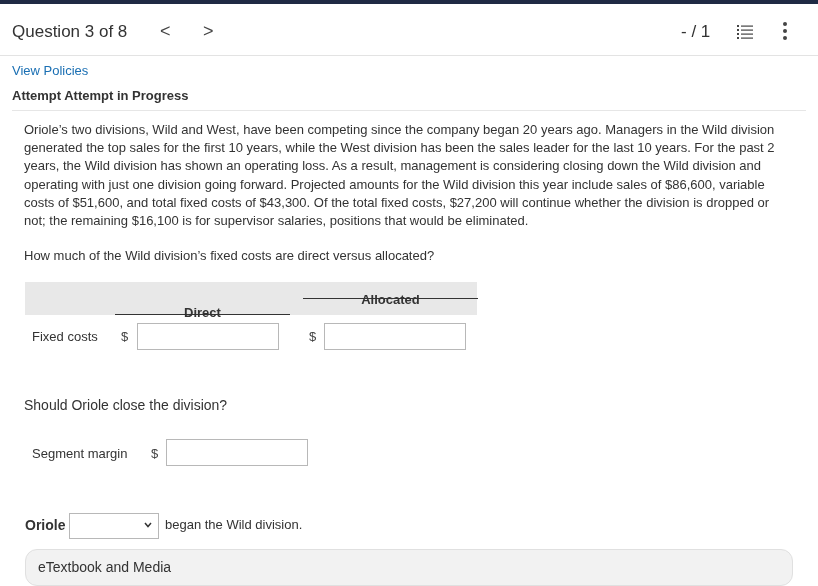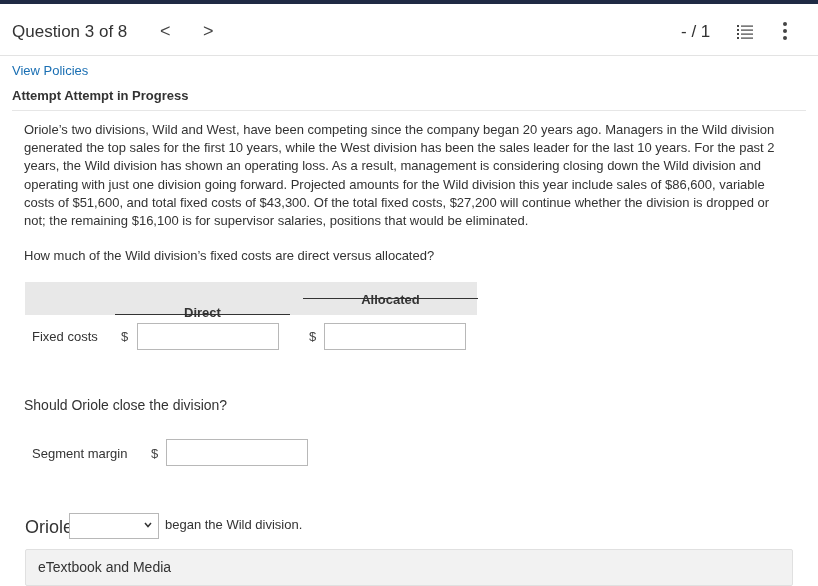--- a/index.html
+++ b/index.html
@@ -20,25 +20,25 @@
     .problem { position: absolute; left: 24px; top: 121px; width: 760px; font-size: 13px; line-height: 18.2px; color: #333; }
     .question1 { position: absolute; left: 24px; top: 248px; font-size: 13px; color: #333; }
     .tbl-head { position: absolute; left: 25px; top: 282px; width: 452px; height: 33px; background: #e8e8e8; }
     .col-direct { position: absolute; left: 115px; top: 283px; width: 175px; height: 32px; text-align: center; font-size: 13px; font-weight: bold; padding-top: 22px; border-bottom: 1px solid #333; }
     .col-alloc { position: absolute; left: 303px; top: 283px; width: 175px; height: 16px; text-align: center; font-size: 13px; font-weight: bold; padding-top: 9px; border-bottom: 1px solid #333; }
     .fixed-label { position: absolute; left: 32px; top: 329px; font-size: 13px; }
     .dollar { position: absolute; font-size: 13px; color: #444; }
     .input-box { position: absolute; height: 27px; border: 1px solid #b8b8b8; background: #fff; }
     .question2 { position: absolute; left: 24px; top: 397px; font-size: 14px; }
     .seg-label { position: absolute; left: 32px; top: 446px; font-size: 13px; }
-    .oriole-label { position: absolute; left: 25px; top: 517px; font-size: 18px; }
+    .oriole-label { position: absolute; left: 25px; top: 517px; font-size: 14px; font-weight: bold; }
     .select { position: absolute; left: 69px; top: 513px; width: 90px; height: 26px; border: 1px solid #b8b8b8; background: #fff; cursor: pointer; }
     .select .chev { position: absolute; right: 6px; top: 7px; width: 8px; height: 8px; }
     .close-text { position: absolute; left: 165px; top: 517px; font-size: 13px; }
-    .etext { position: absolute; left: 25px; top: 549px; width: 768px; height: 37px; background: #f2f2f2; border: 1px solid #e0e0e0; border-radius: 2px; cursor: pointer; }
+    .etext { position: absolute; left: 25px; top: 549px; width: 768px; height: 37px; background: #f2f2f2; border: 1px solid #e0e0e0; border-radius: 12px; cursor: pointer; }
     .etext span { position: absolute; left: 12px; top: 9px; font-size: 14px; color: #333; }
   </style>
 </head>
 <body>
 
 <div class="topbar"></div>
 
 <div class="header">
   <span class="q-title">Question 3 of 8</span>
   <span class="nav-prev">&lt;</span>

